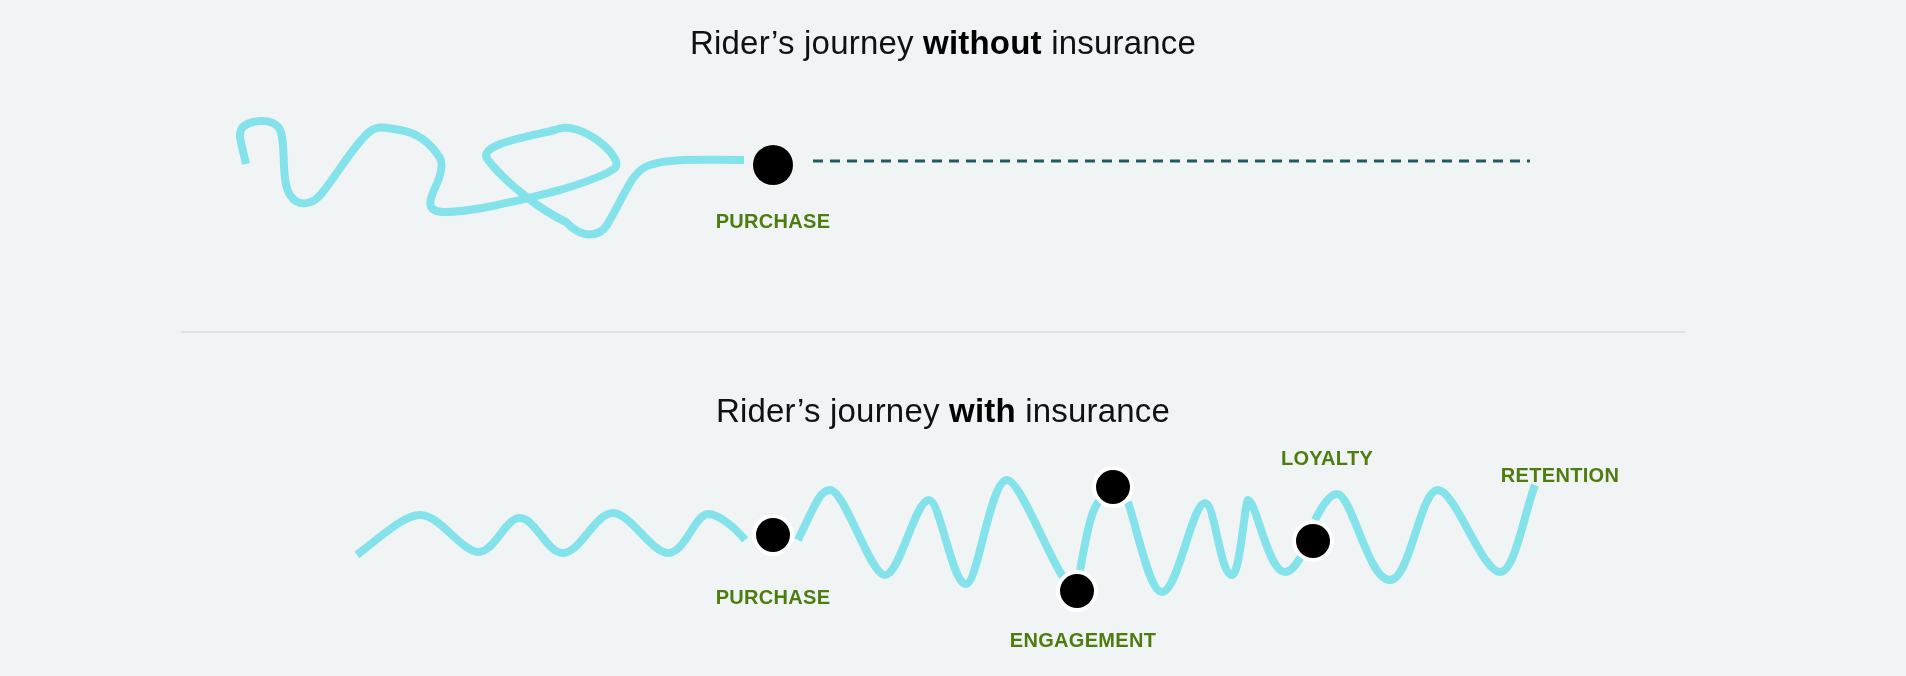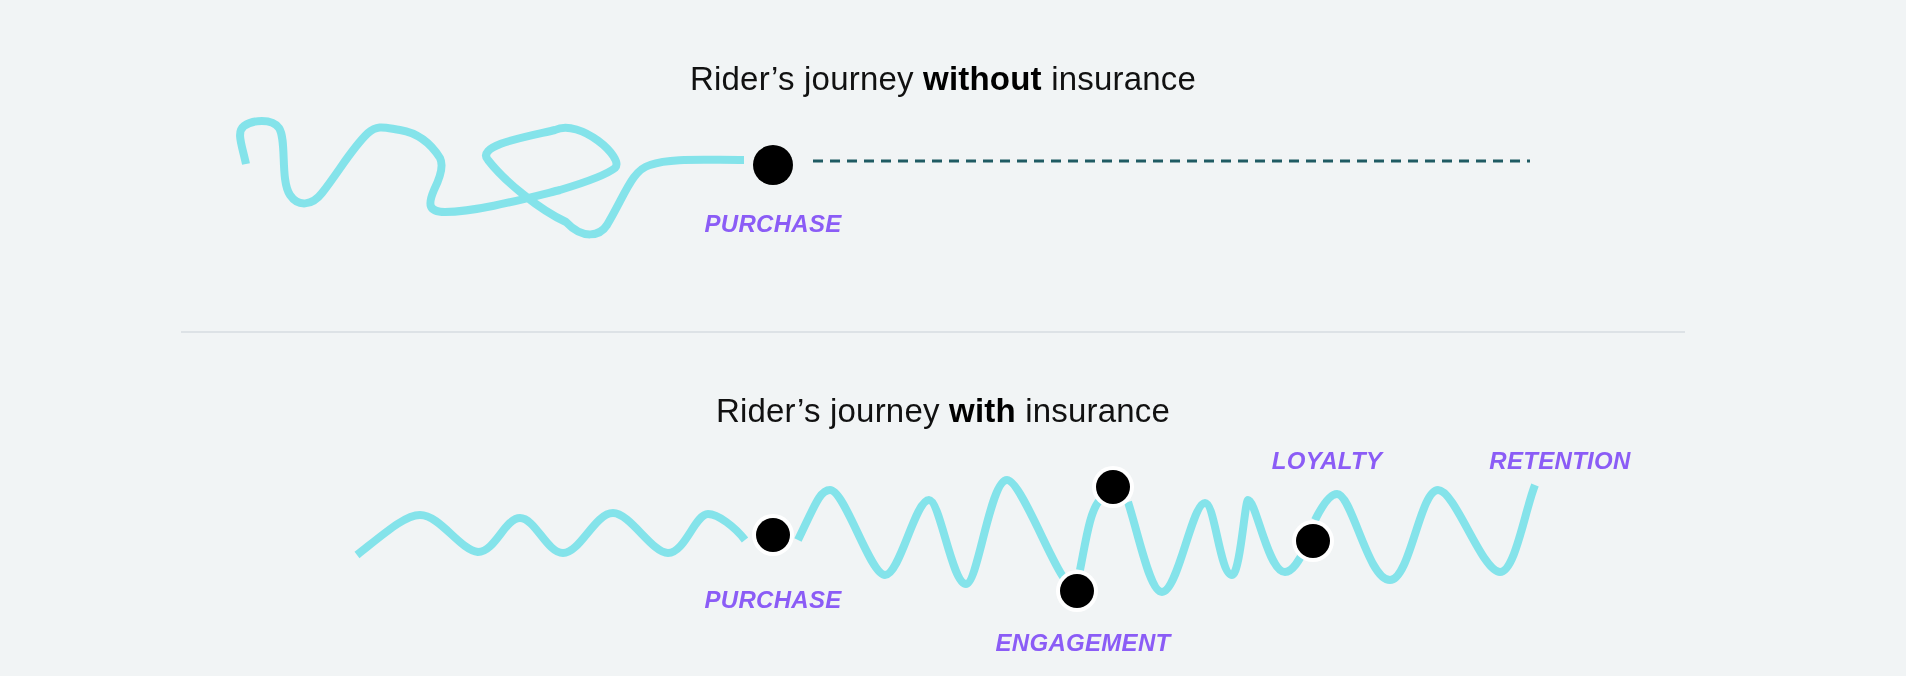--- a/index.html
+++ b/index.html
@@ -19,46 +19,45 @@
       position: absolute;
       left: 0;
       width: 1886px;
       text-align: center;
       font-size: 33px;
       font-weight: 300;
       letter-spacing: 0.2px;
       color: #111;
     }
     .title b { font-weight: 700; color: #000; }
-    #title-top { top: 24px; margin-top: 36px; }
+    #title-top { top: 24px; }
     #title-bottom { top: 392px; }
     .divider {
       position: absolute;
       left: 181px;
       top: 331px;
       width: 1504px;
       height: 2px;
       background: #DDE2E6;
     }
     svg.canvas {
       position: absolute;
       left: 0;
       top: 0;
       width: 1906px;
       height: 676px;
     }
     .label {
       position: absolute;
-      font-size: 24px;
+      font-size: 20px;
       font-weight: 700;
       letter-spacing: 0.3px;
-      color: #8b5cf6;
+      color: #4d7c0f;
       white-space: nowrap;
       transform: translateX(-50%);
-      font-style: italic;
     }
   </style>
 </head>
 <body style="background: rgb(241, 244, 245);">
 
 <div id="title-top" class="title">
   <span>Rider’s journey </span><b>without</b><span> insurance</span>
 </div>
 
 <div class="divider" style="background: rgb(221, 226, 230);"></div>
@@ -137,13 +136,13 @@
       <circle cx="1313" cy="541" r="21" fill="#FFFFFF"></circle>
       <circle cx="1313" cy="541" r="17" fill="#000000"></circle>
     </g>
 </svg>
 
 <div class="label" style="left:773px; top:210px;">PURCHASE</div>
 
 <div class="label" style="left:773px; top:586px;">PURCHASE</div>
 <div class="label" style="left:1083px; top:629px;">ENGAGEMENT</div>
 <div class="label" style="left:1327px; top:447px;text-align:center;">LOYALTY</div>
-<div class="label" style="left:1560px; top:447px;">RETENTION</div>
+<div class="label" style="left:1560px; top:464px;">RETENTION</div>
 
 </body></html>

